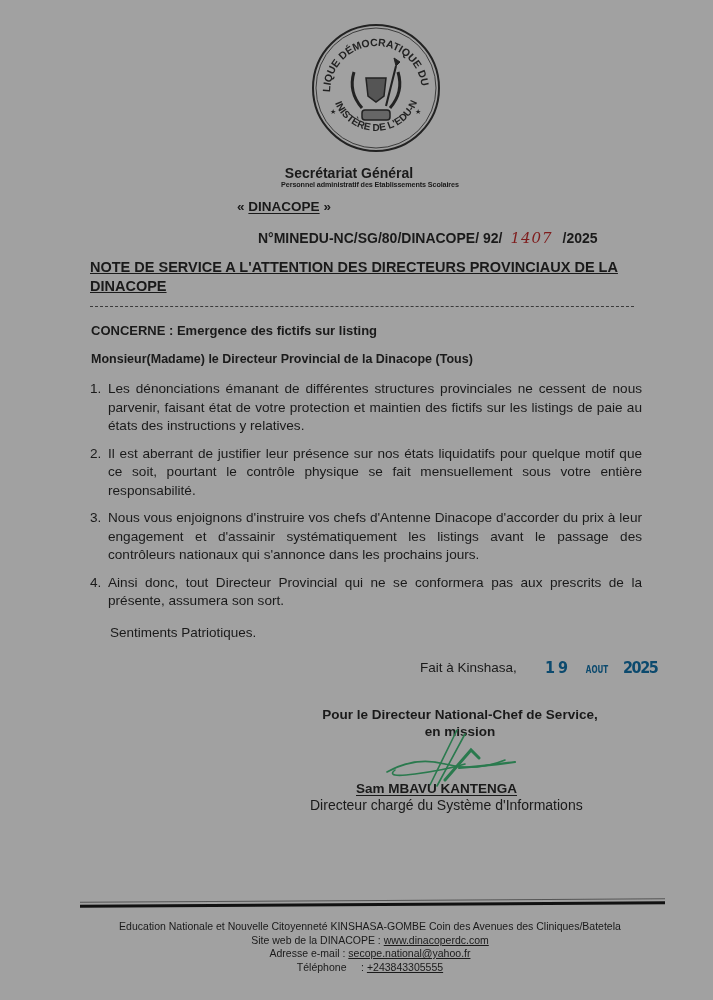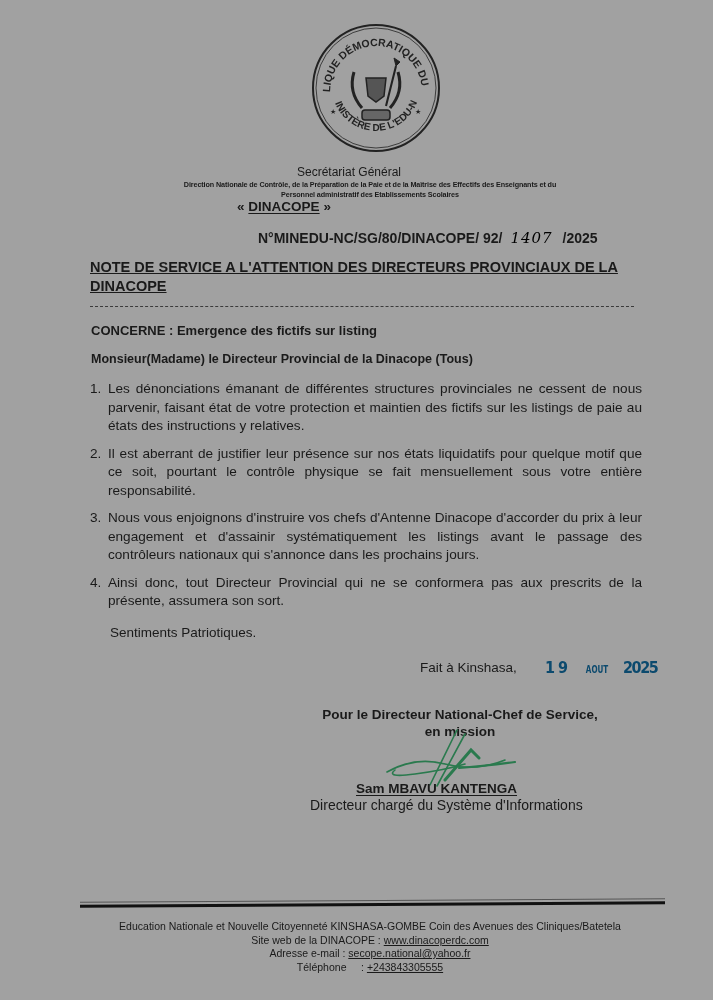--- a/index.html
+++ b/index.html
@@ -18,39 +18,39 @@
     .abs { position: absolute; }
 
     
     #seal {
       left: 310px; top: 22px; width: 132px; height: 132px;
     }
 
     
     .hdr-title {
       left: 0; width: 698px; top: 165px;
-      text-align: center; font-weight: normal; font-size: 12px;
+      text-align: center; font-weight: bold; font-size: 14px;
     }
     .hdr-dir {
       left: 120px; width: 500px; top: 180px;
       text-align: center; font-weight: bold; font-size: 7.2px; line-height: 9.5px;
       letter-spacing: -0.1px;
     }
     .hdr-acr {
       left: 0; width: 568px; top: 199px;
       text-align: center; font-weight: bold; font-size: 13.5px;
     }
     .hdr-acr u { text-decoration: underline; text-underline-offset: 2px; }
 
     .ref {
       left: 258px; top: 229px; font-weight: bold; font-size: 14px; white-space: nowrap;
     }
     .ref .hand {
       font-family: "DejaVu Serif", serif; font-style: italic; font-weight: normal;
-      color: #000000; font-size: 15px; letter-spacing: 1px; margin: 0 10px 0 8px;
+      color: #7f1d1d; font-size: 15px; letter-spacing: 1px; margin: 0 10px 0 8px;
     }
 
     .note-title {
       left: 90px; top: 258px; width: 560px;
       font-weight: bold; font-size: 14.5px; line-height: 19px; text-decoration: underline;
     }
     .dash-line {
       left: 90px; top: 306px; width: 544px; height: 0;
       border-top: 1.5px dashed #3a3a3a;
     }
@@ -141,21 +141,20 @@
     <path d="M 88 50 Q 94 70 80 86"></path>
     <rect x="52" y="88" width="28" height="10" rx="3" fill="#666" stroke="#222" stroke-width="1.5"></rect>
     <path d="M 56 56 L 76 56 L 74 74 L 66 80 L 58 74 Z" fill="#555" stroke="#222" stroke-width="1.5"></path>
     <line x1="76" y1="84" x2="86" y2="44" stroke-width="2"></line>
     <path d="M 86 44 L 84 36 L 90 40 Z" fill="#222" stroke-width="1"></path>
   </g>
 </svg>
 
 <div class="abs hdr-title">Secrétariat Général</div>
 <div class="abs hdr-dir">
-  <div>Direction Nationale de Contrôle, de la Préparation de la Paie et de la Maîtrise des Effectifs des Enseignants et du</div>
   <div>Personnel administratif des Etablissements Scolaires</div>
 </div>
 <div class="abs hdr-acr"><span>« </span><u>DINACOPE</u><span> »</span></div>
 
 <div class="abs ref"><span>N°MINEDU-NC/SG/80/DINACOPE/ 92/</span><span class="hand">1407</span><span>/2025</span></div>
 
 <div class="abs note-title">NOTE  DE SERVICE A L'ATTENTION DES DIRECTEURS PROVINCIAUX DE LA DINACOPE</div>
 <div class="abs dash-line"></div>
 
 <div class="abs concerne">CONCERNE : Emergence des fictifs sur listing</div>

